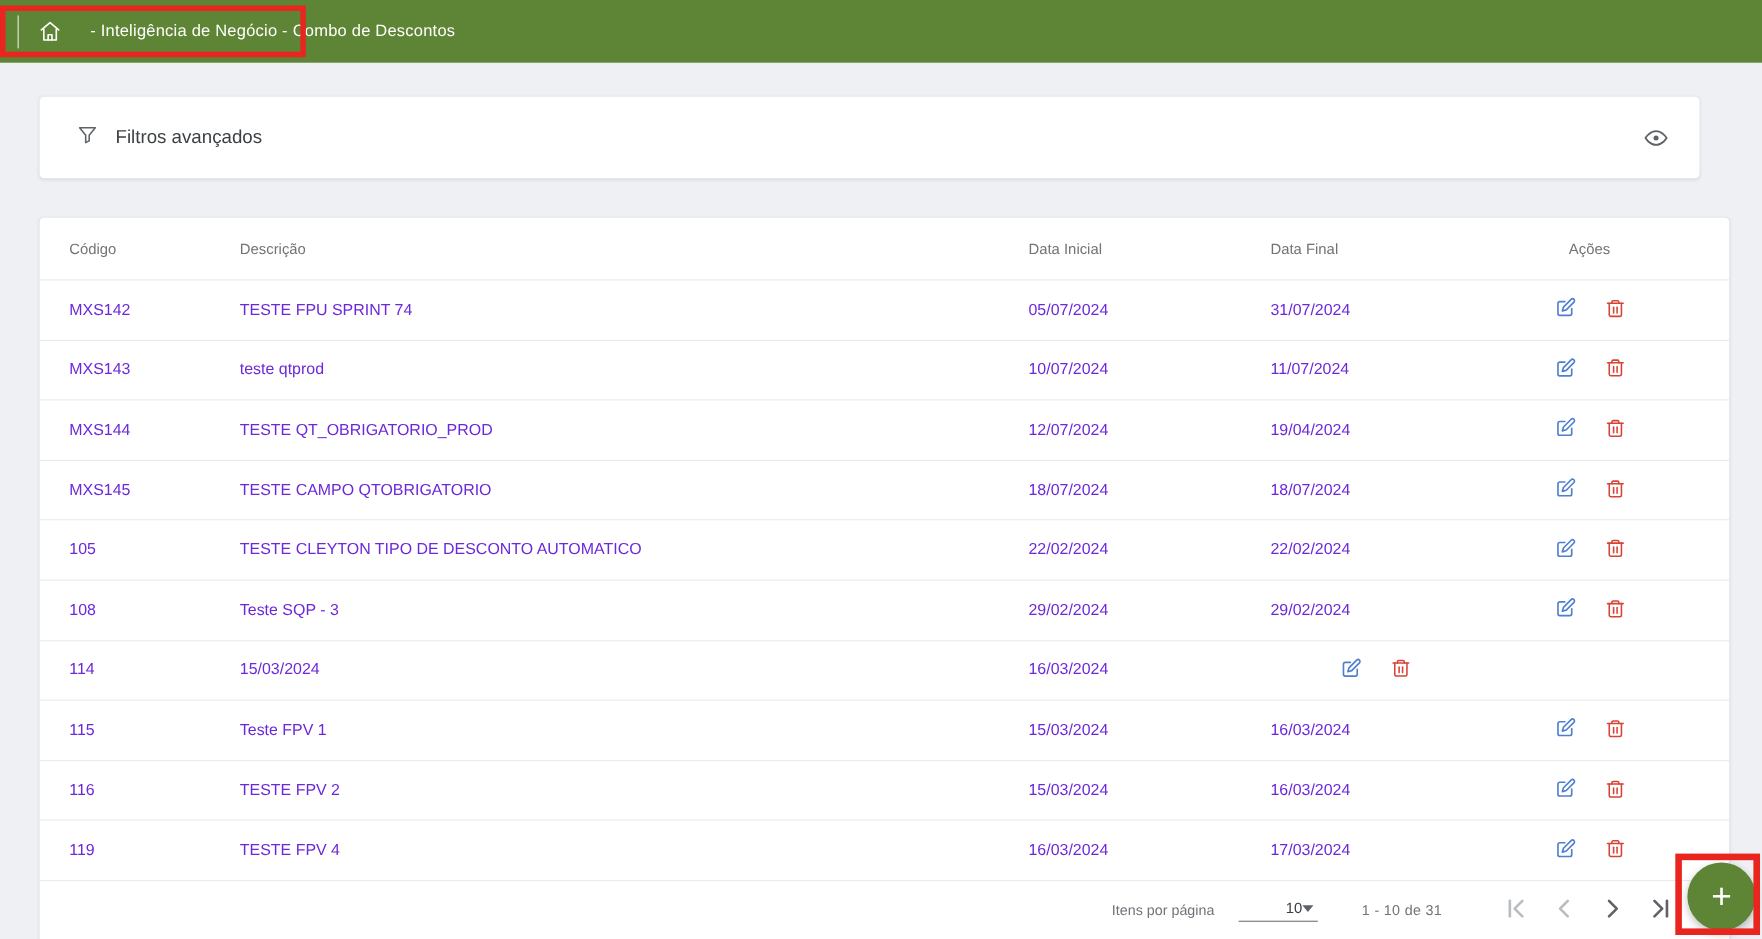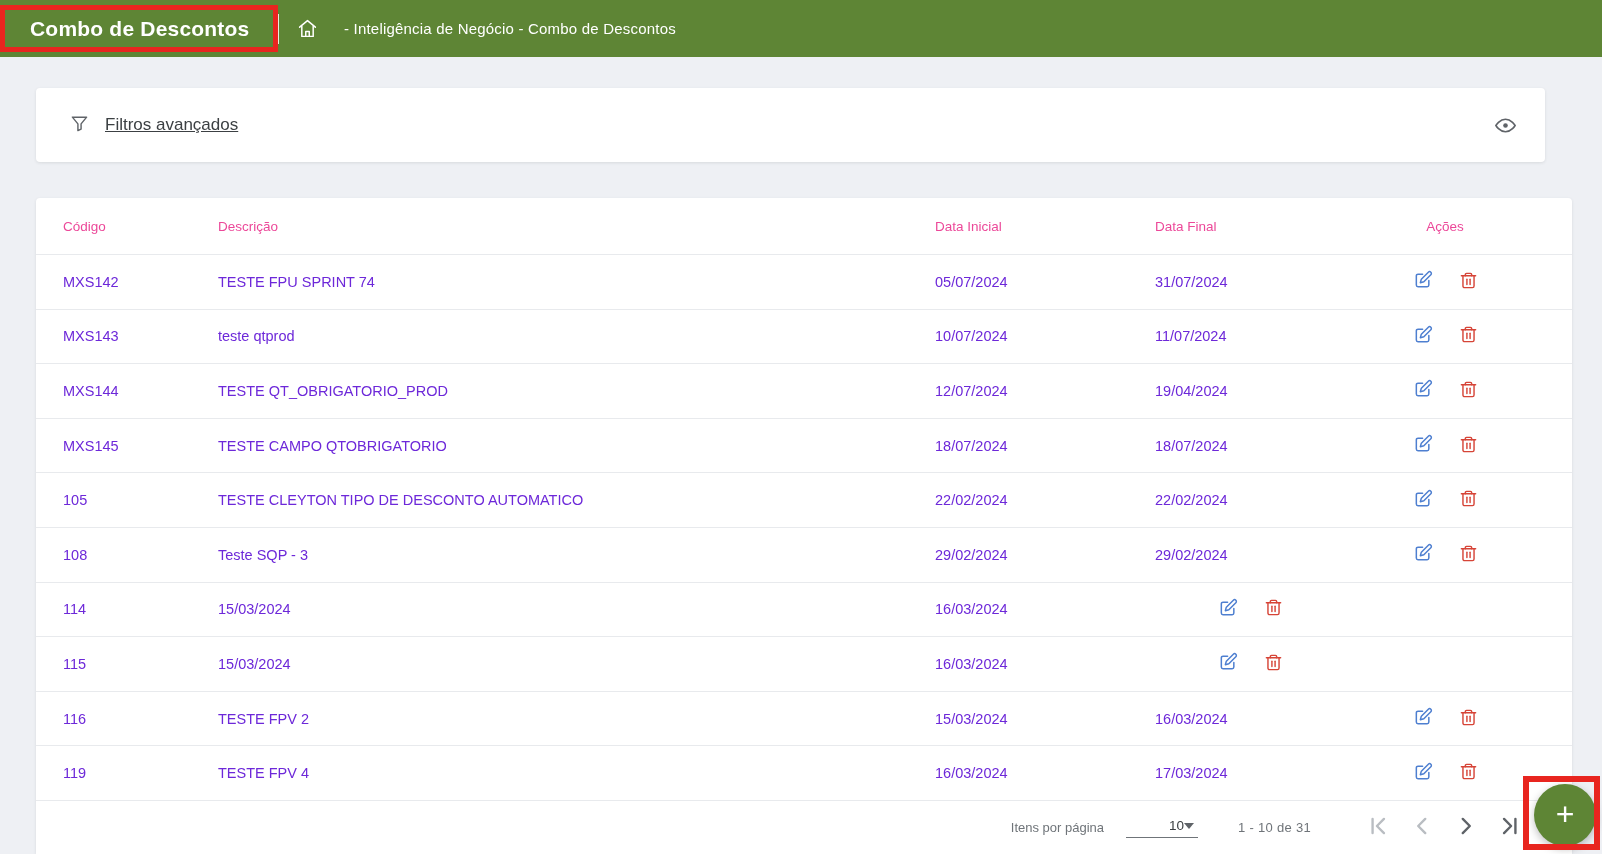--- a/index.html
+++ b/index.html
@@ -33,21 +33,21 @@
   
   .annot { position:absolute; border:5px solid #e8251f; pointer-events:none; z-index:50; }
   .annot-title { left:0; top:5px; width:278px; height:47px; }
   .annot-fab { left:1523px; top:776px; width:77px; height:74px; border-width:6px; }
 
   
   .filter-panel {
     position:absolute; left:36px; top:88px; width:1509px; height:74px;
     background:#fff; border-radius:4px;
     box-shadow:0 1px 3px rgba(60,64,67,.12);
-    display:flex; align-items:center;text-decoration:underline;
+    display:flex; align-items:center;
   }
   .filter-left { display:flex; align-items:center; gap:16px; margin-left:34px; cursor:pointer; }
   .filter-label { font-size:17px; color:#3c4043; }
   .filter-eye { margin-left:auto; margin-right:28px; display:flex; align-items:center; cursor:pointer; }
 
   
   .table-panel {
     position:absolute; left:36px; top:198px; width:1536px; height:656px;
     background:#fff; border-radius:4px 4px 0 0;
     box-shadow:0 1px 3px rgba(60,64,67,.12);
@@ -55,21 +55,21 @@
   }
   .trow {
     display:grid;
     grid-template-columns:155px 717px 220px 190px 1fr;
     align-items:center;
     padding:0 27px;
   }
   .thead {
     height:57px;
     border-bottom:1px solid #e8eaed;
-    color:#ec4899; font-size:13.5px;
+    color:#737373; font-size:13.5px;
   }
   .th-acoes { text-align:center; }
   .tbody-row {
     height:54.6px;
     border-bottom:1px solid #e8eaed;
     font-size:14.5px; color:#6d28d9;
   }
   .cell-acoes { display:flex; justify-content:center; align-items:center; gap:26px; }
   .icon-btn { display:flex; align-items:center; cursor:pointer; background:none; border:none; padding:0; }
 
@@ -102,21 +102,20 @@
     box-shadow:0 3px 8px rgba(0,0,0,.25);
     display:flex; align-items:center; justify-content:center;
     z-index:40;
   }
   .fab-plus { color:#fff; font-size:32px; font-weight:300; line-height:1; margin-top:-3px; }
 </style>
 </head>
 <body>
 
 <header class="topbar">
-  <div class="topbar-title">Combo de Descontos</div>
   <div class="topbar-divider"></div>
   <span class="home-icon">
     <svg width="21" height="21" viewBox="0 0 24 24" fill="none" stroke="#ffffff" stroke-width="1.7" stroke-linecap="round" stroke-linejoin="round">
       <path d="M3 10.5 12 3l9 7.5"></path>
       <path d="M5.5 9.5V21h13V9.5"></path>
       <path d="M10 21v-5.5h4V21"></path>
     </svg>
   </span>
   <div class="breadcrumb">- Inteligência de Negócio - Combo de Descontos</div>
 </header>
@@ -334,20 +333,21 @@
               <path d="M19 6v13a2 2 0 0 1-2 2H7a2 2 0 0 1-2-2V6"></path>
               <path d="M10 10.5v6.5"></path>
                 <path d="M14 10.5v6.5"></path>
             </svg>
           </span>
         </button>
       </div>
     </div>
       <div class="trow tbody-row">
       <div>115</div>
+      <div>Teste FPV 1</div>
       <div>15/03/2024</div>
       <div>16/03/2024</div>
       <div class="cell-acoes">
         <button class="icon-btn">
           <span>
             <svg width="20" height="20" viewBox="0 0 24 24" fill="none" stroke="#4e7fd0" stroke-width="1.8" stroke-linecap="round" stroke-linejoin="round">
               <path d="M11.5 5H6a2 2 0 0 0-2 2v11a2 2 0 0 0 2 2h11a2 2 0 0 0 2-2v-5.5"></path>
               <path d="M18.4 2.6a2.1 2.1 0 0 1 3 3L13 14l-4.2 1.2L10 11l8.4-8.4z"></path>
             </svg>
           </span>

